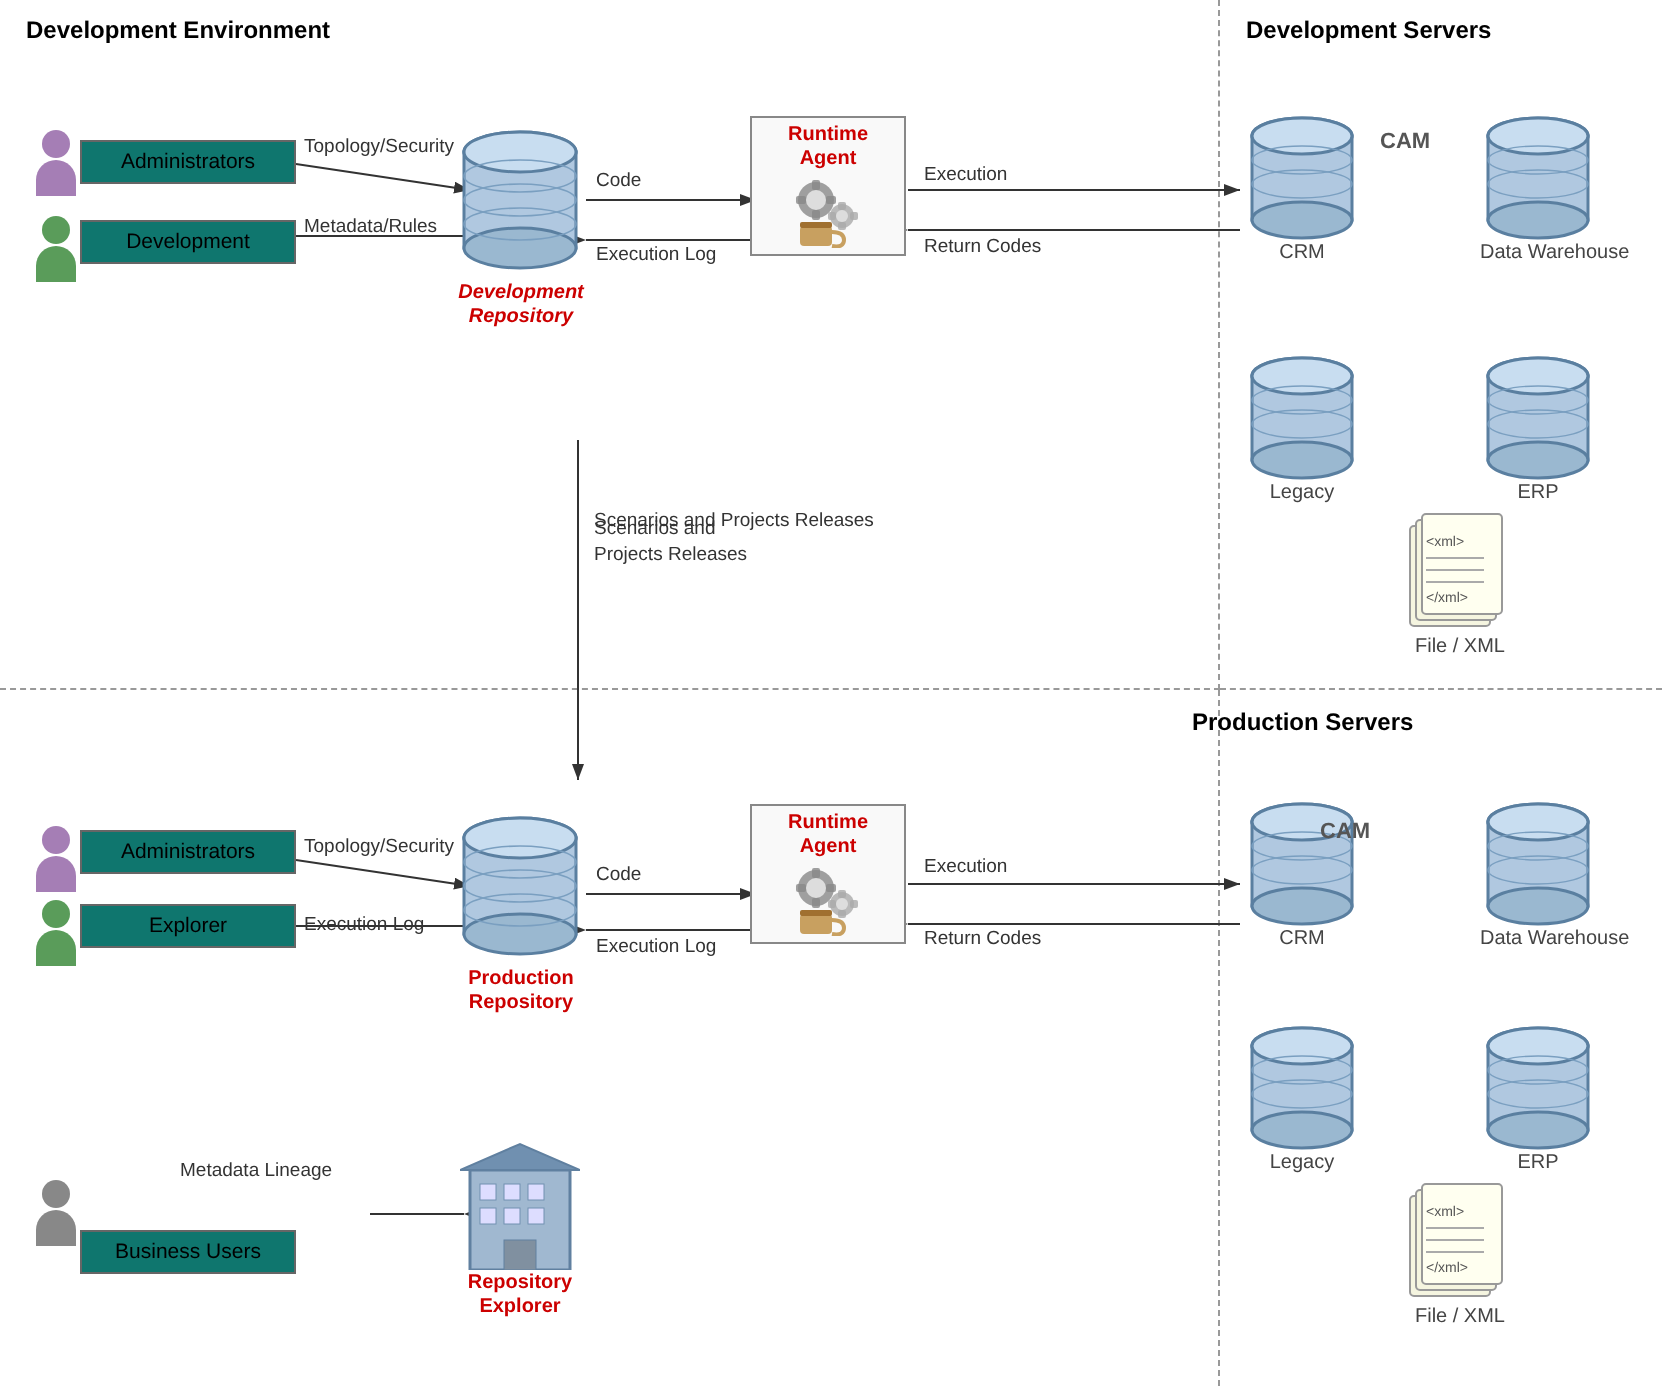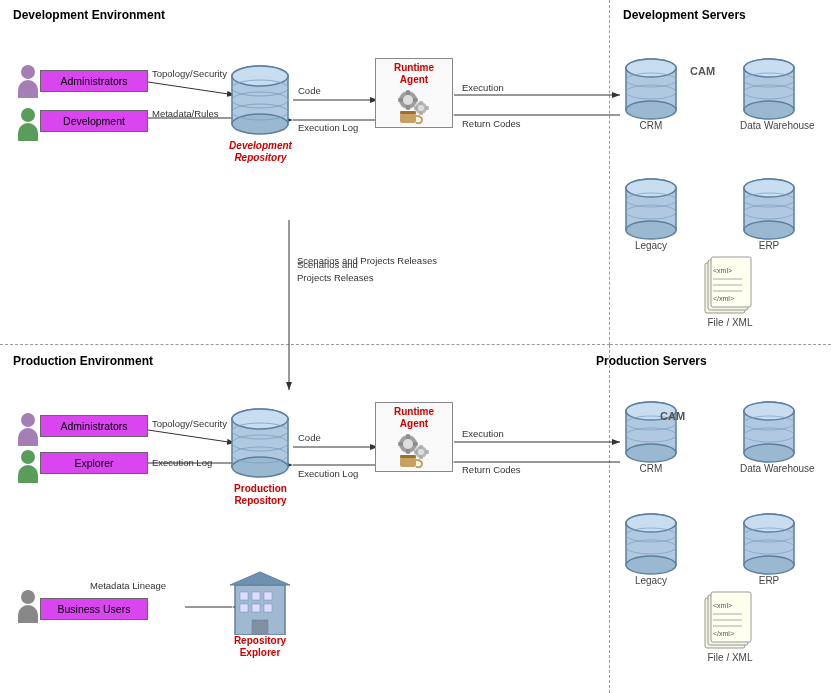--- a/index.html
+++ b/index.html
@@ -59,21 +59,21 @@
     .person-body {
       width: 20px;
       height: 18px;
       border-radius: 10px 10px 0 0;
       margin-top: 1px;
     }
 
     
     .role-box {
       border: 1px solid #666;
-      background: #d946ef;
+      background: #0f766e;
       padding: 4px 8px;
       text-align: center;
       white-space: nowrap;
       font-size: 10.5px;
     }
 
     
     .arrow-label {
       position: absolute;
       font-size: 9.5px;
@@ -94,21 +94,20 @@
 
 <div class="diagram">
 
   <div class="quadrant-dev-env"></div>
   <div class="quadrant-dev-srv"></div>
   <div class="quadrant-prod-env"></div>
   <div class="quadrant-prod-srv"></div>
 
   <div class="section-title" style="position:absolute;left:5px;top:2px;">Development Environment</div>
   <div class="section-title" style="position:absolute;left:615px;top:2px;">Development Servers</div>
-  <div class="section-title" style="position:absolute;left:5px;top:348px;">Production Environment</div>
   <div class="section-title" style="position:absolute;left:588px;top:348px;text-align:center;">Production Servers</div>
 
   <svg class="arch-diagram" xmlns="http://www.w3.org/2000/svg">
     <defs>
       <marker id="arrowhead" markerWidth="8" markerHeight="6" refX="8" refY="3" orient="auto">
         <polygon points="0 0, 8 3, 0 6" fill="#333"></polygon>
       </marker>
       <marker id="arrowhead-left" markerWidth="8" markerHeight="6" refX="0" refY="3" orient="auto">
         <polygon points="8 0, 0 3, 8 6" fill="#333"></polygon>
       </marker>
@@ -325,21 +324,21 @@
         <path d="M26 30 Q32 30 32 34 Q32 38 26 37" fill="none" stroke="#c8a060" stroke-width="2"></path>
         <rect x="10" y="25" width="16" height="3" rx="1" fill="#a07030"></rect>
       </svg>
     </div>
   </div>
 
   <div style="position:absolute;left:18px;top:590px;display:flex;flex-direction:column;align-items:center;">
     <div class="person-head" style="background:#888;width:14px;height:14px;border-radius:50%;"></div>
     <div class="person-body" style="background:#888;width:20px;height:18px;border-radius:10px 10px 0 0;margin-top:1px;"></div>
   </div>
-  <div class="role-box" style="position:absolute;left:40px;top:598px;width:108px;">Business Users</div>
+  <div class="role-box" style="position:absolute;left:40px;top:615px;width:108px;">Business Users</div>
 
   <div class="arrow-label" style="left:90px;top:580px;line-height:1.3;">Metadata
 Lineage</div>
 
   <div style="position:absolute;left:230px;top:570px;">
     <svg width="60" height="65" viewBox="0 0 60 65">
 
       <rect x="5" y="15" width="50" height="50" fill="#a0b8d0" stroke="#6080a0" stroke-width="1.5"></rect>
 
       <polygon points="0,15 30,2 60,15" fill="#7090b0" stroke="#6080a0" stroke-width="1"></polygon>

